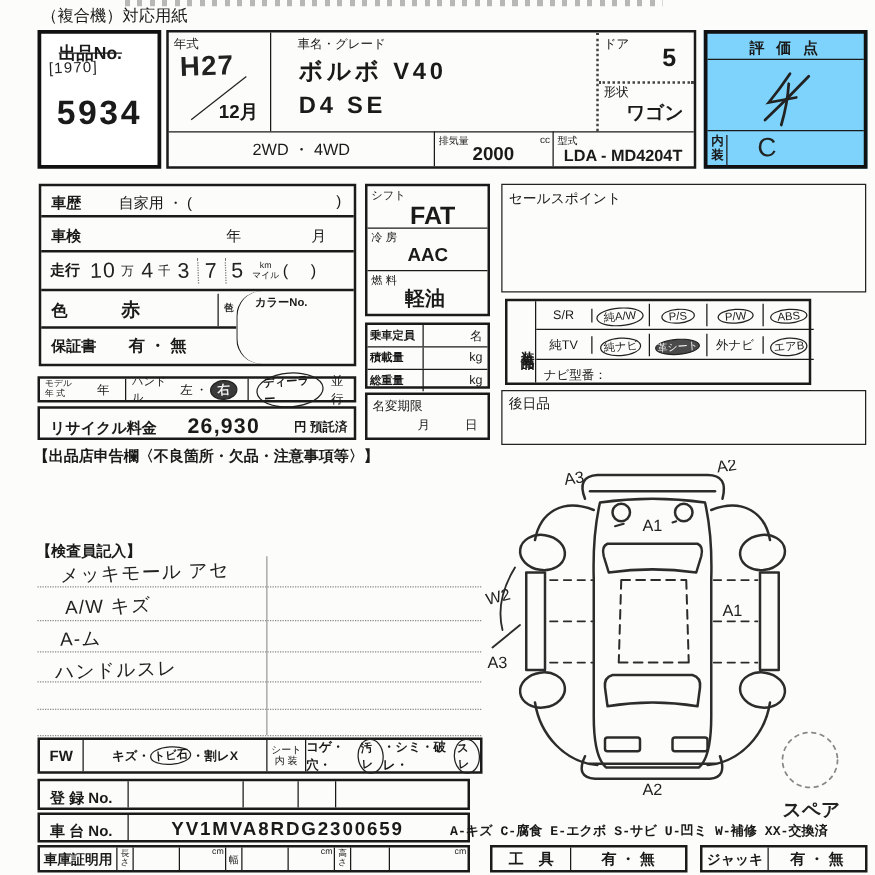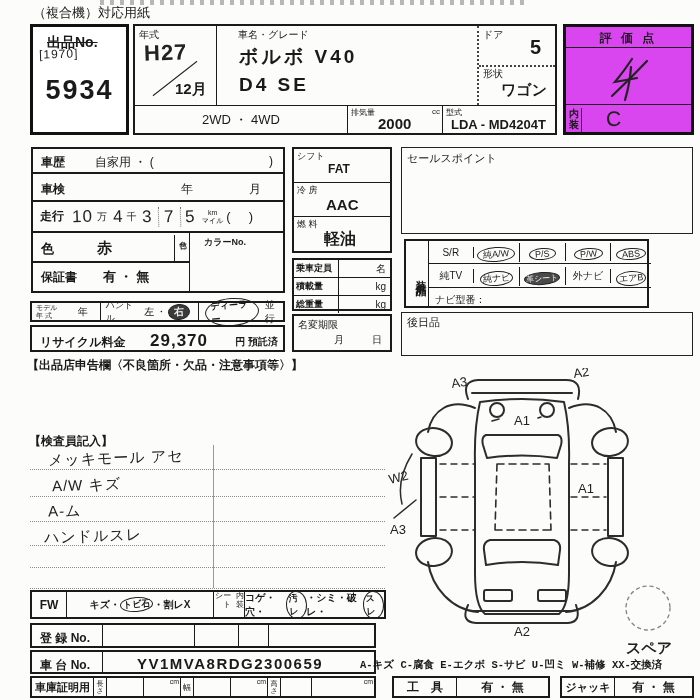--- a/index.html
+++ b/index.html
@@ -65,21 +65,21 @@
       <span class="abs xs" style="left:3px;top:1px;">排気量</span>
       <span class="abs xs" style="right:2px;top:1px;">cc</span>
       <span class="abs bold" style="left:30px;top:9px;font-size:15px;">2000</span>
     </div>
     <div class="abs" style="left:307px;top:79px;width:113px;height:28px;border-top:1.5px solid #1a1a1a;border-left:1.5px solid #1a1a1a;">
       <span class="abs xs" style="left:3px;top:1px;">型式</span>
       <span class="abs bold" style="left:8px;top:11px;font-size:13px;white-space:nowrap;">LDA - MD4204T</span>
     </div>
   </div>
 
-  <div class="abs b3" style="left:563px;top:24px;width:131px;height:111px;background:#d946ef;">
+  <div class="abs b3" style="left:563px;top:24px;width:131px;height:111px;background:#7dd3fc;">
     <div class="abs bold" style="left:0;top:3px;width:100%;text-align:center;font-size:12px;letter-spacing:3px;">評 価 点</div>
     <div class="abs" style="left:0;top:20px;width:100%;border-top:1.5px solid #1a1a1a;"></div>
     <svg class="abs" width="56" height="54" viewBox="0 0 56 54" style="left:36px;top:24px;">
       <g fill="none" stroke="#222" stroke-width="2.2" stroke-linecap="round">
         <path d="M30,8 Q22,20 13,31 L35,27"></path>
         <path d="M29,16 Q28,32 23,49"></path>
         <path d="M10,45 Q28,28 45,10"></path>
       </g>
       <text x="-100" y="-100" font-size="1" fill="none">4</text>
     </svg>
@@ -117,21 +117,21 @@
     </div>
     <div class="abs" style="left:0;top:84px;width:156px;height:30px;border-bottom:2px solid #1a1a1a;">
       <span class="abs bold" style="left:8px;top:7px;font-size:13px;">色</span>
       <span class="abs bold" style="left:64px;top:6px;font-size:15px;">赤</span>
       <span class="abs xs vtext" style="right:2px;top:2px;height:26px;border-left:1.5px solid #1a1a1a;padding-left:1px;">色替</span>
     </div>
     <div class="abs" style="left:0;top:114px;width:156px;height:28px;">
       <span class="abs bold" style="left:8px;top:6px;font-size:12px;">保証書</span>
       <span class="abs bold" style="left:70px;top:5px;font-size:13px;">有 ・ 無</span>
     </div>
-    <div class="abs" style="left:156px;top:84px;width:94px;height:58px;border-left:1.5px solid #1a1a1a;">
+    <div class="abs" style="left:156px;top:84px;width:94px;height:58px;border-left:1.5px solid #1a1a1a;border-radius:20px;">
       <span class="abs xs bold" style="left:14px;top:3px;font-size:9px;">カラーNo.</span>
     </div>
   </div>
 
   <div class="abs b2 flexc" style="left:30px;top:301px;width:255px;height:21px;">
     <span style="font-size:7px;line-height:1.05;margin-left:4px;width:26px;">
       <span style="display:block;">モデル</span>
       <span style="display:block;">年 式</span>
     </span>
     <span class="sm" style="margin-left:18px;">年</span>
@@ -140,30 +140,30 @@
     <span class="sm" style="margin-left:5px;">左</span>
     <span class="sm" style="margin-left:2px;">・</span>
     <span class="circ sm bold" style="margin-left:2px;background:#3a3a3a;color:#eee;">右</span>
     <span class="cell-sep" style="height:100%;margin-left:8px;"></span>
     <span class="circ xs bold" style="margin-left:6px;font-size:9px;">ディーラー</span>
     <span class="sm" style="margin-left:6px;">並行</span>
   </div>
 
   <div class="abs b2" style="left:30px;top:325px;width:255px;height:27px;">
     <span class="abs bold" style="left:8px;top:7px;font-size:12px;">リサイクル料金</span>
-    <span class="abs bold" style="left:118px;top:4px;font-size:17px;letter-spacing:1px;">29,370</span>
+    <span class="abs bold" style="left:118px;top:4px;font-size:17px;letter-spacing:1px;">26,930</span>
     <span class="abs bold" style="right:5px;top:8px;font-size:10px;">円 預託済</span>
   </div>
 
   <div class="abs bold" style="left:27px;top:357px;font-size:12px;font-family:Liberation Serif, serif;">【出品店申告欄〈不良箇所・欠品・注意事項等〉】</div>
 
   <div class="abs b2" style="left:292px;top:147px;width:100px;height:106px;">
     <div class="abs" style="left:0;top:0;width:100%;height:34px;border-bottom:1.5px solid #1a1a1a;">
       <span class="abs xs" style="left:3px;top:1px;font-size:9px;">シフト</span>
-      <span class="abs bold" style="left:34px;top:13px;font-size:12px;text-align:center;">FAT</span>
+      <span class="abs bold" style="left:34px;top:13px;font-size:20px;text-align:center;">FAT</span>
     </div>
     <div class="abs" style="left:0;top:34px;width:100%;height:34px;border-bottom:1.5px solid #1a1a1a;">
       <span class="abs xs" style="left:3px;top:1px;font-size:9px;">冷 房</span>
       <span class="abs bold" style="left:32px;top:13px;font-size:15px;">AAC</span>
     </div>
     <div class="abs" style="left:0;top:68px;width:100%;height:34px;">
       <span class="abs xs" style="left:3px;top:1px;font-size:9px;">燃 料</span>
       <span class="abs bold" style="left:30px;top:12px;font-size:16px;">軽油</span>
     </div>
   </div>
@@ -283,21 +283,21 @@
     </g>
   </svg>
 
   <div class="abs b2 flexc" style="left:30px;top:590px;width:356px;height:29px;">
     <span class="bold" style="width:34px;text-align:center;font-size:12px;border-right:1.5px solid #1a1a1a;height:100%;display:inline-flex;align-items:center;justify-content:center;">FW</span>
     <span class="flexc" style="width:146px;justify-content:center;font-size:10px;font-weight:bold;border-right:1.5px solid #1a1a1a;height:100%;">
       <span>キズ・</span>
         <span class="circ" style="font-size:9px;padding:0 2px;">トビ石</span>
         <span>・割レX</span>
     </span>
-    <span style="width:30px;font-size:8px;line-height:1.1;text-align:right;border-right:1.5px solid #1a1a1a;height:100%;display:inline-flex;flex-direction:row;justify-content:center;">
+    <span style="width:30px;font-size:8px;line-height:1.1;text-align:center;border-right:1.5px solid #1a1a1a;height:100%;display:inline-flex;flex-direction:column;justify-content:center;">
       <span>シート</span>
       <span>内 装</span>
     </span>
     <span class="flexc" style="flex:1;justify-content:center;font-size:10px;font-weight:bold;">
       <span>コゲ・穴・</span>
         <span class="circ" style="font-size:9px;padding:0 2px;">汚レ</span>
         <span>・シミ・破レ・</span>
         <span class="circ" style="font-size:9px;padding:0 2px;">スレ</span>
     </span>
   </div>

